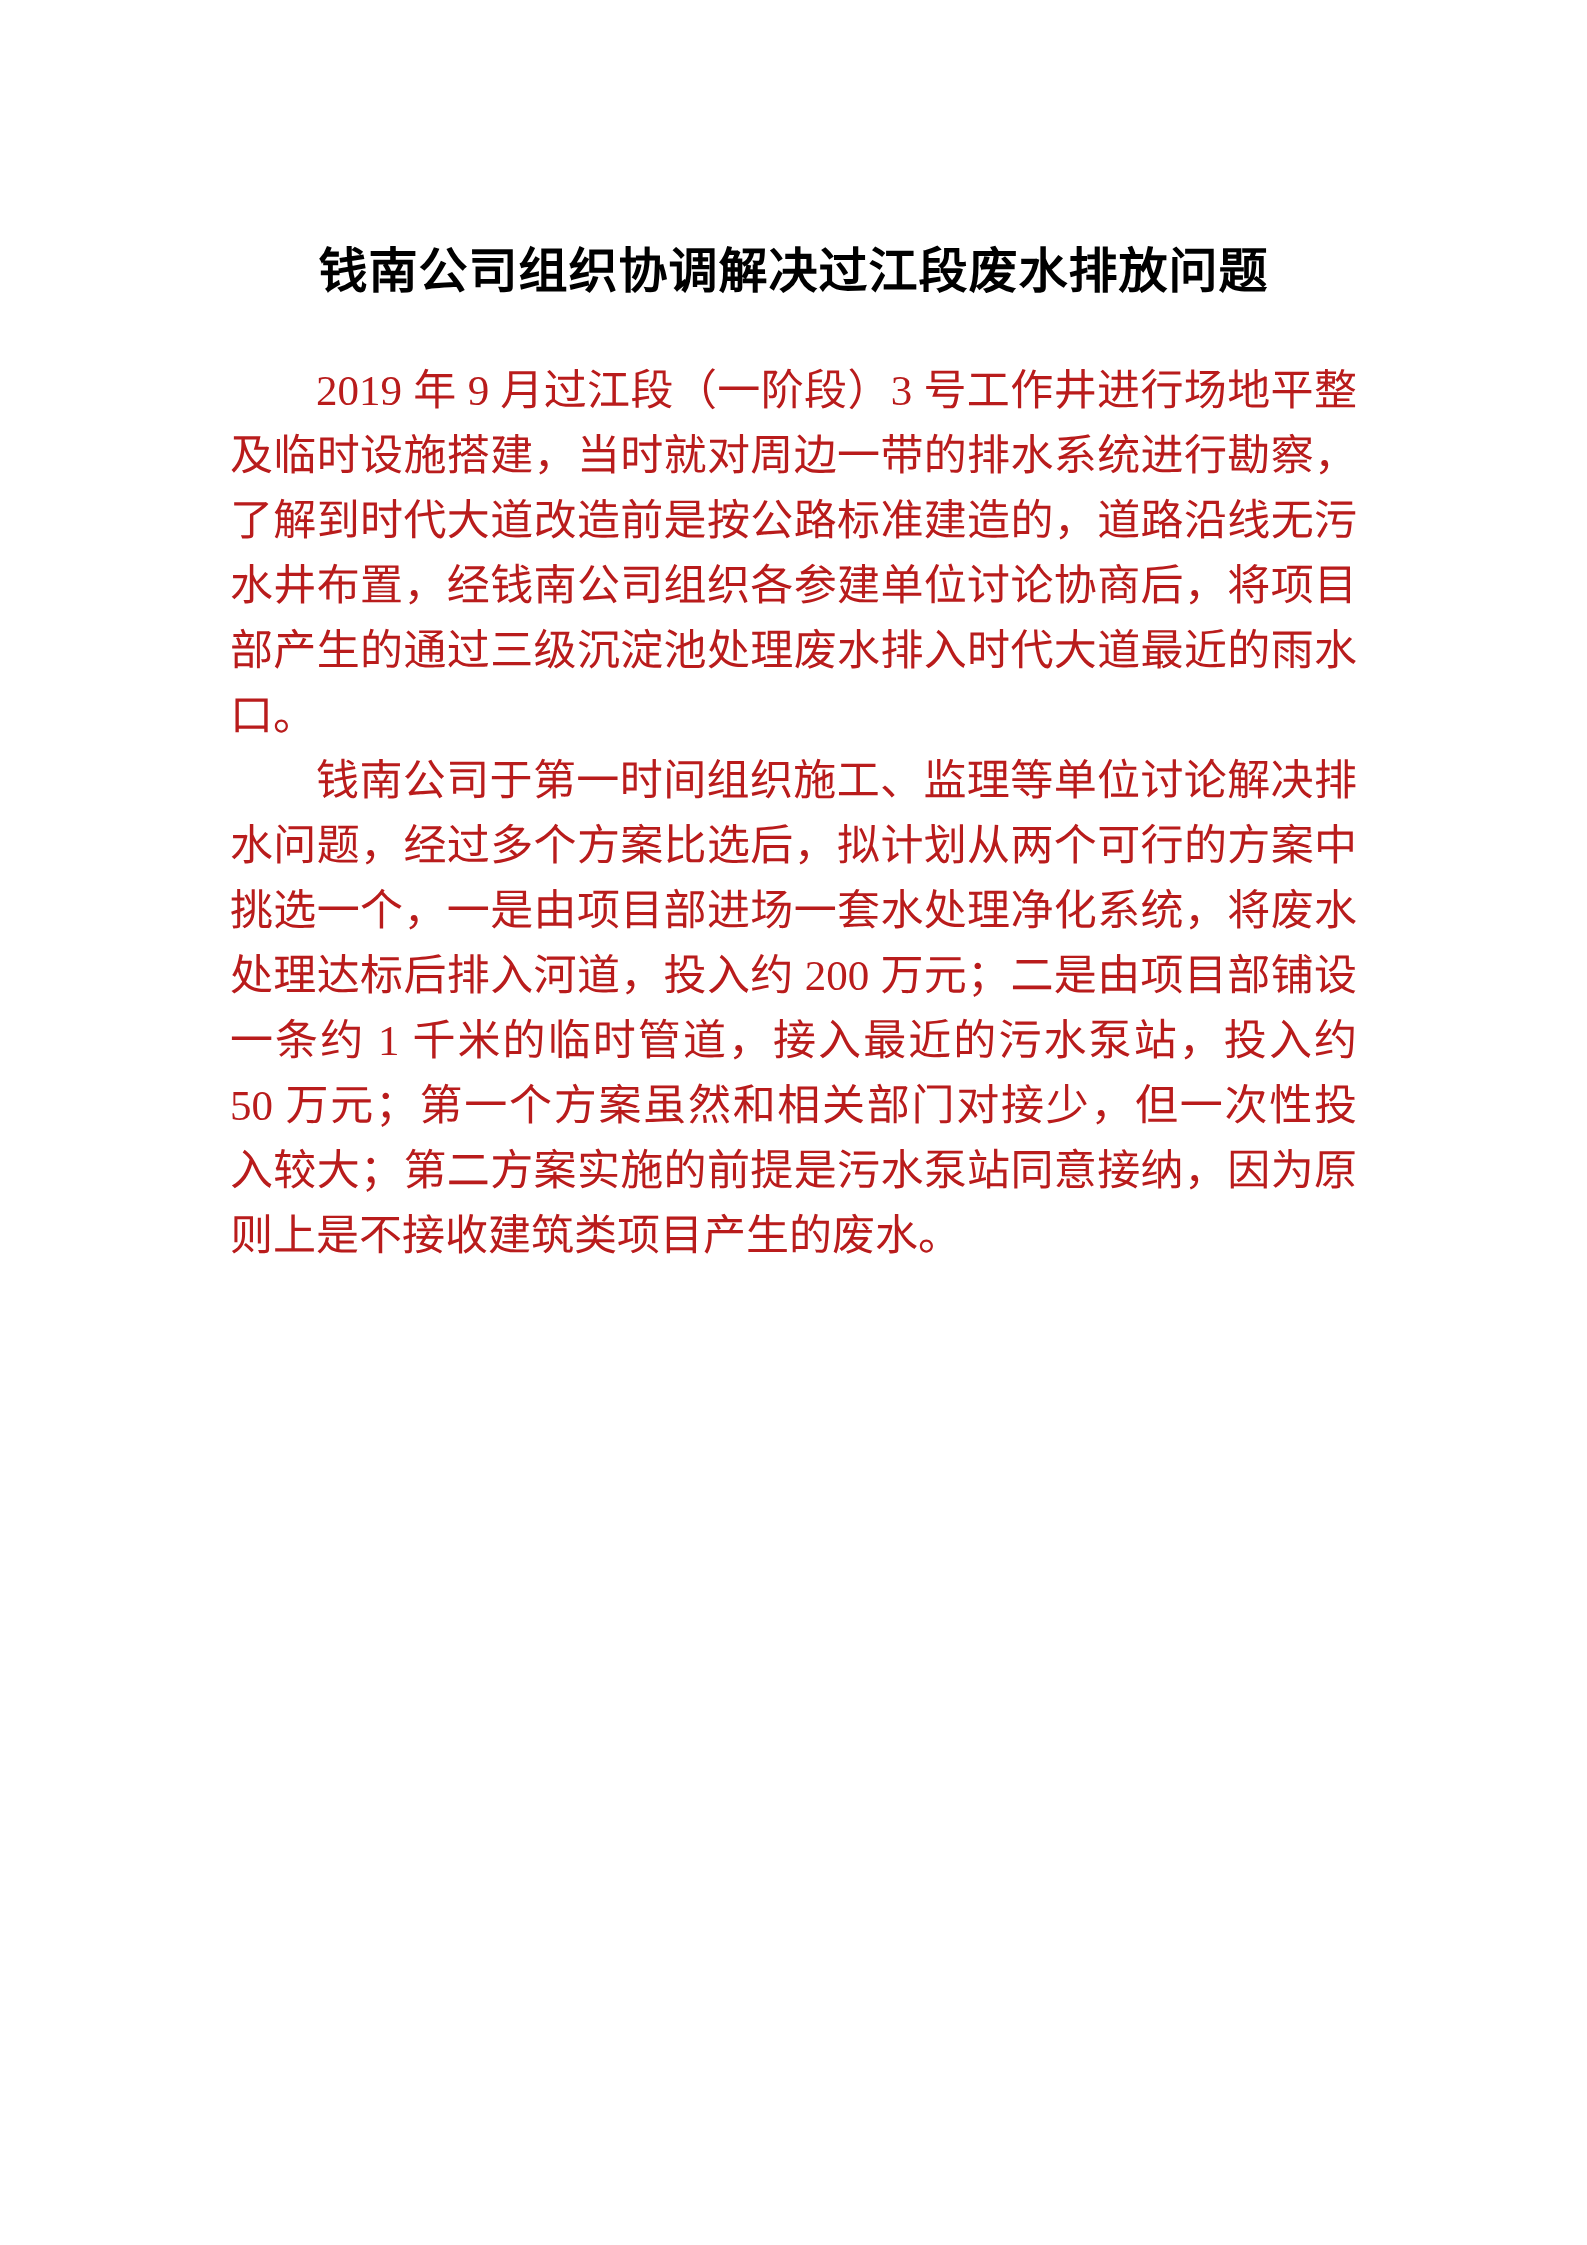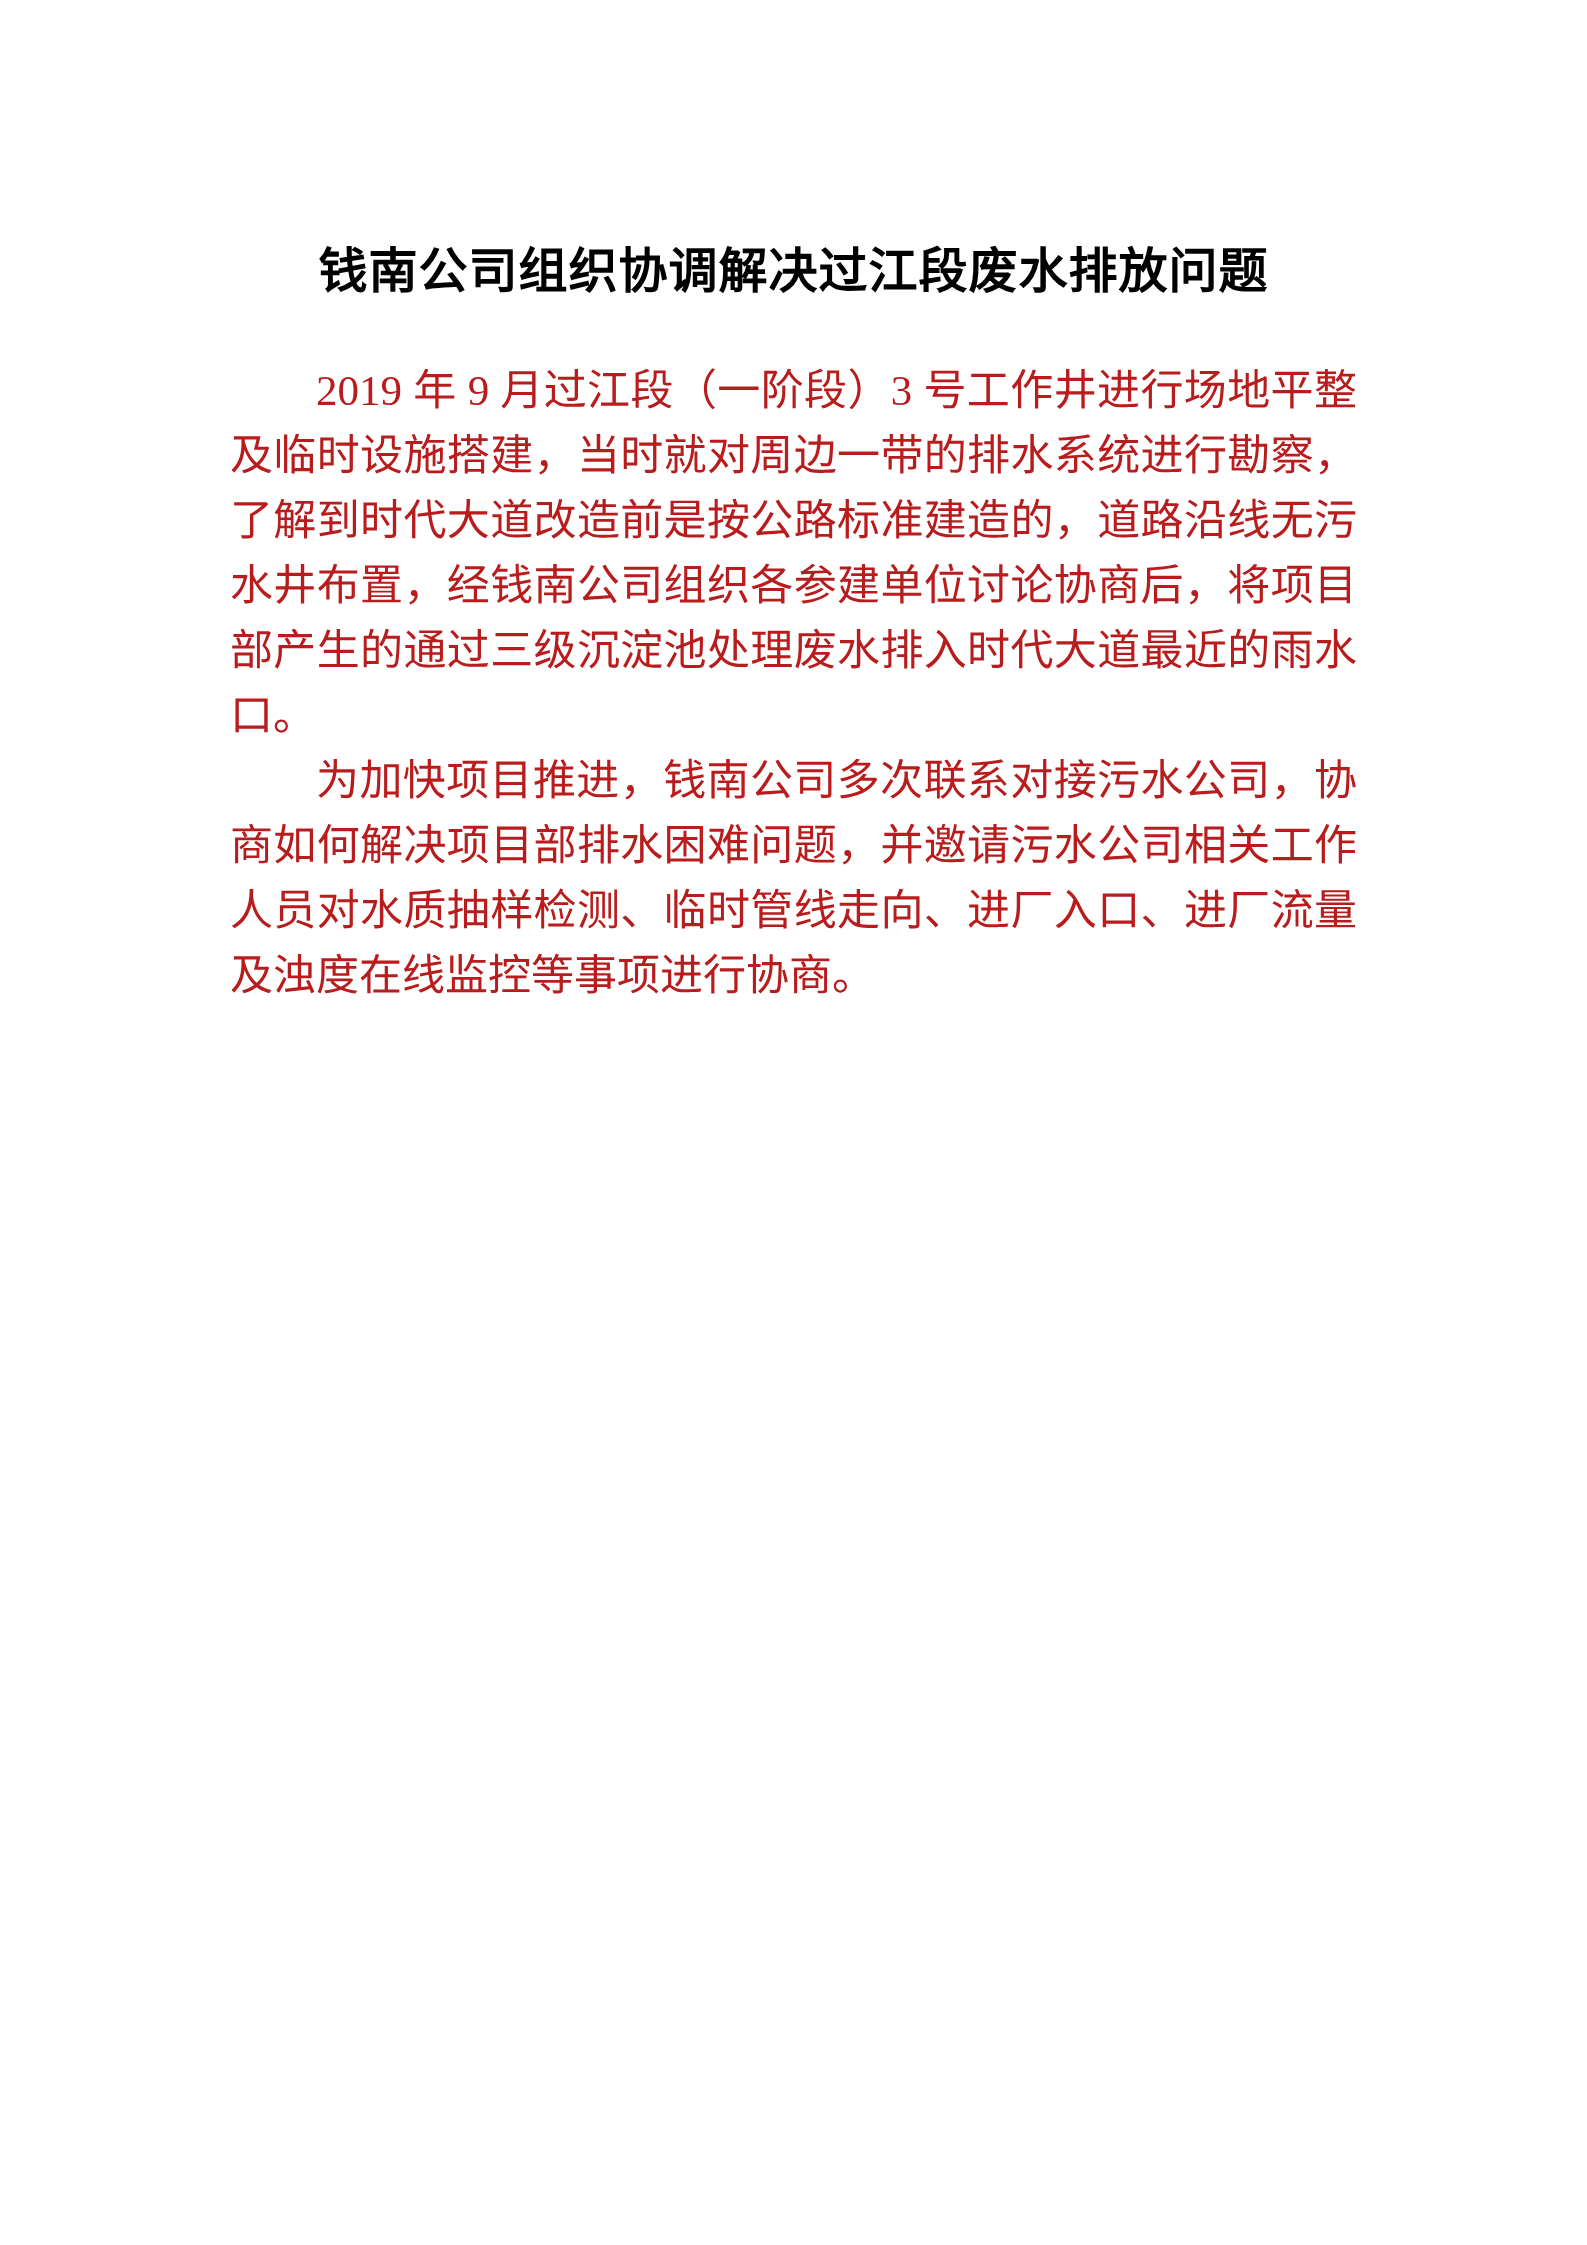--- a/index.html
+++ b/index.html
@@ -40,15 +40,15 @@
     word-break: normal;
   }
 </style>
 </head>
 <body>
 
 <div class="page">
   <h1 class="doc-title">钱南公司组织协调解决过江段废水排放问题</h1>
   <div class="doc-body">
     <p>2019 年 9 月过江段（一阶段）3 号工作井进行场地平整及临时设施搭建，当时就对周边一带的排水系统进行勘察，了解到时代大道改造前是按公路标准建造的，道路沿线无污水井布置，经钱南公司组织各参建单位讨论协商后，将项目部产生的通过三级沉淀池处理废水排入时代大道最近的雨水口。</p>
-    <p>为加快项目推进，钱南公司多次联系对接污水公司，协商如何解决项目部排水困难问题，并邀请污水公司相关工作人员对水质抽样检测、临时管线走向、进厂入口、进厂流量及浊度在线监控等事项进行协商。</p>
+    <p>钱南公司于第一时间组织施工、监理等单位讨论解决排水问题，经过多个方案比选后，拟计划从两个可行的方案中挑选一个，一是由项目部进场一套水处理净化系统，将废水处理达标后排入河道，投入约 200 万元；二是由项目部铺设一条约 1 千米的临时管道，接入最近的污水泵站，投入约 50 万元；第一个方案虽然和相关部门对接少，但一次性投入较大；第二方案实施的前提是污水泵站同意接纳，因为原则上是不接收建筑类项目产生的废水。</p>
   </div>
 </div>
 
 </body></html>

